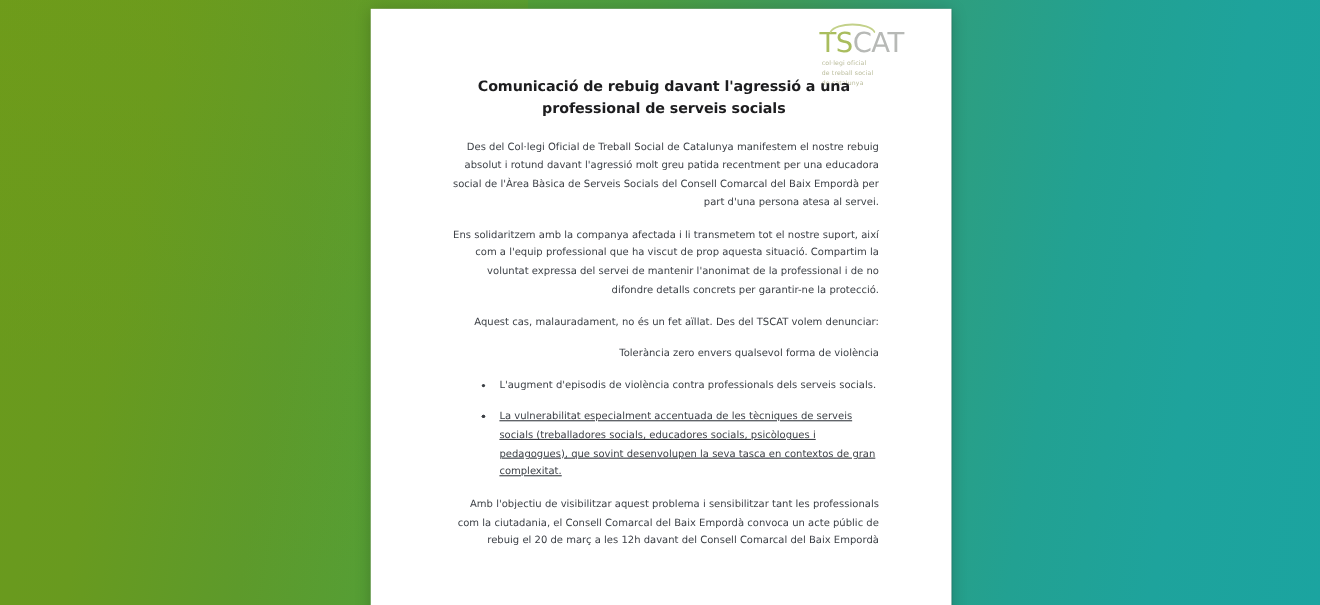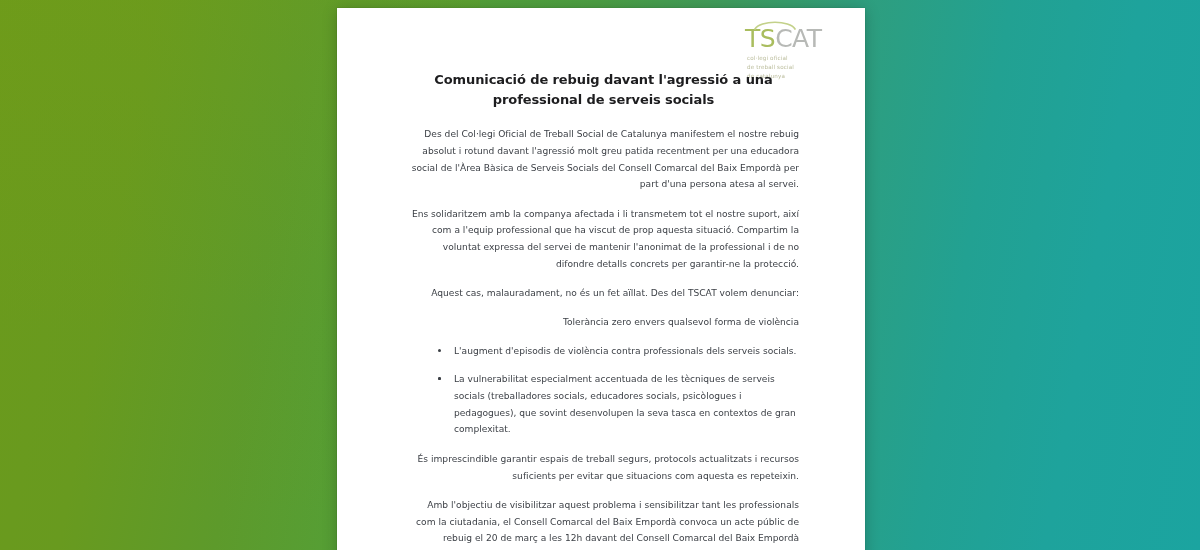--- a/index.html
+++ b/index.html
@@ -142,21 +142,21 @@
   }
   ul.bullets li {
     position: relative;
     font-family: "DejaVu Sans", sans-serif;
     font-size: 9.1px;
     line-height: 1.83;
     color: #3b3f45;
     margin: 0 0 12px 0;
     padding-left: 16px;
   }
-  ul.bullets li:last-child { margin-bottom: 0; }
+  ul.bullets li:last-child { margin-bottom: 0; text-decoration: underline; }
   ul.bullets li .dot {
     position: absolute;
     left: 0;
     top: 6px;
     width: 3px;
     height: 3px;
     background: #3b3f45;
     border-radius: 50%;
   }
 </style>
@@ -196,21 +196,20 @@
         <p class="para tight">Aquest cas, malauradament, no és un fet aïllat. Des del TSCAT volem denunciar:</p>
 
         <p class="para tight">Tolerància zero envers qualsevol forma de violència</p>
 
         <ul class="bullets">
           <li><span class="dot"></span><span>L'augment d'episodis de violència contra professionals dels serveis socials.</span></li>
           <li><span class="dot"></span></li>
           <li><span class="dot"></span><span>La vulnerabilitat especialment accentuada de les tècniques de serveis socials (treballadores socials, educadores socials, psicòlogues i pedagogues), que sovint desenvolupen la seva tasca en contextos de gran complexitat.</span></li>
         </ul>
 
-        <p class="para">És imprescindible garantir espais de treball segurs, protocols actualitzats i recursos suficients per evitar que situacions com aquesta es repeteixin.</p>
 
         <p class="para">Amb l'objectiu de visibilitzar aquest problema i sensibilitzar tant les professionals com la ciutadania, el Consell Comarcal del Baix Empordà convoca un acte públic de rebuig el 20 de març a les 12h davant del Consell Comarcal del Baix Empordà</p>
 
       </div>
     </div>
   </div>
 
 </div>
 
 </body></html>

